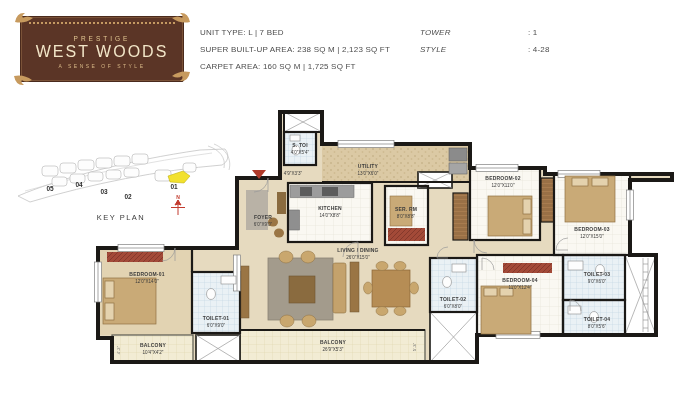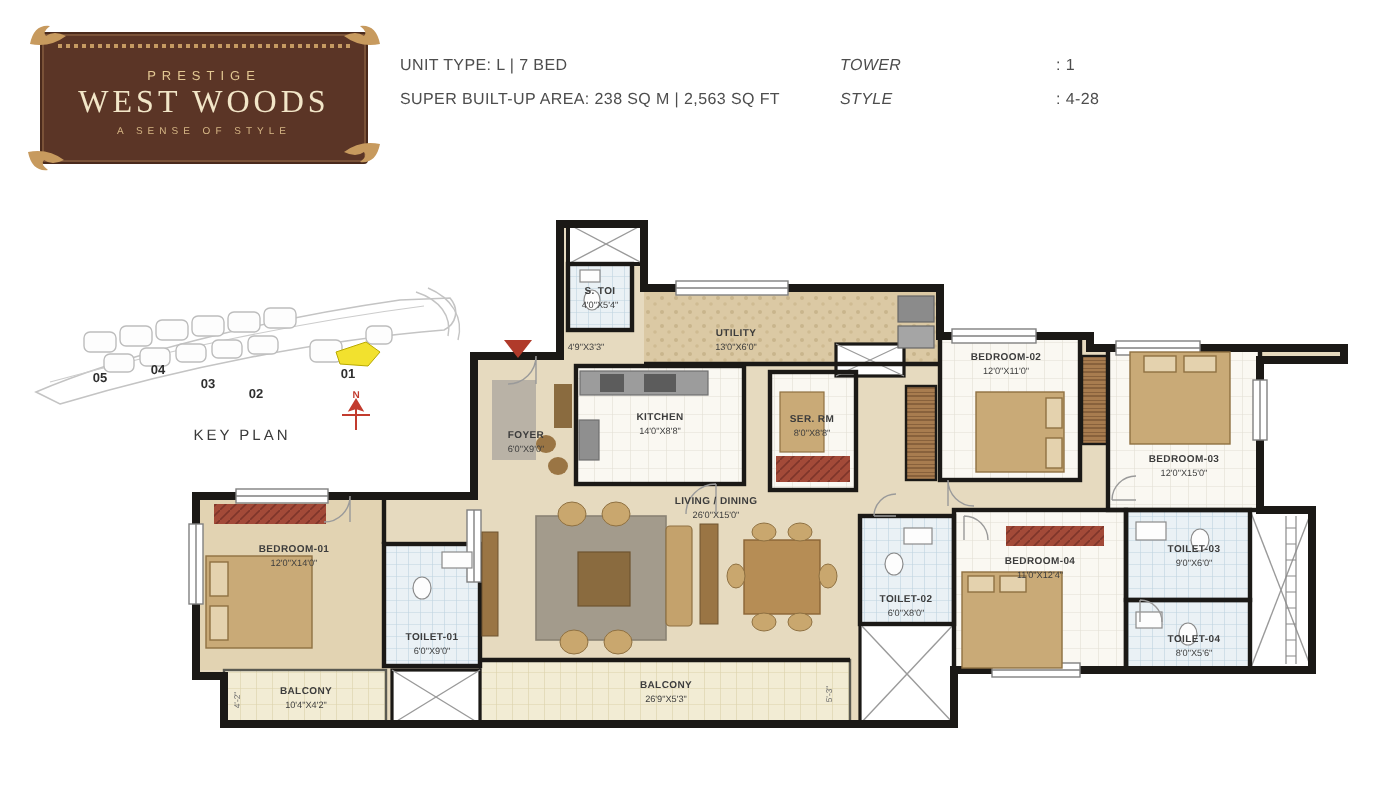--- a/index.html
+++ b/index.html
@@ -5,21 +5,21 @@
   html,body{margin:0;padding:0;background:#fff;}
   .page{position:relative;width:700px;height:400px;background:#ffffff;overflow:hidden;
         font-family:"Liberation Sans","DejaVu Sans",sans-serif;}
   
   .logo{position:absolute;left:20px;top:16px;width:162px;height:64px;background:#5b3526;
         border:1px solid #4a2a1c;border-radius:2px;box-shadow:0 0 0 1px #7a5238 inset;
         display:flex;flex-direction:column;align-items:center;justify-content:center;}
   .logo .rope{position:absolute;top:5px;left:8px;right:8px;height:0;
         border-top:2px dotted #c59a62;}
   .logo .brand{font-size:6.5px;letter-spacing:3px;color:#e3c893;margin-top:6px;}
-  .logo .nm{font-family:Liberation Serif, serif;font-size:16px;
+  .logo .nm{font-family:Liberation Sans, sans-serif;font-size:16px;
         letter-spacing:2px;color:#f2e6c8;margin-top:1px;}
   .logo .tag{font-size:5px;letter-spacing:2.5px;color:#d6b685;margin-top:2px;}
   .leaf{position:absolute;width:22px;height:14px;}
   .specs{position:absolute;left:200px;top:24px;font-size:8px;color:#4d4d4d;
          line-height:17px;letter-spacing:.2px;}
   .tl{position:absolute;top:24px;font-size:8px;color:#4d4d4d;line-height:17px;letter-spacing:.2px;}
   .tl.lbl{left:420px;font-style:italic;}
   .tl.val{left:528px;}
   svg text{font-family:"Liberation Sans","DejaVu Sans",sans-serif;fill:#3c3c3c;}
   .rn{font-size:5px;font-weight:700;letter-spacing:.2px;}
@@ -48,21 +48,22 @@
     <svg class="leaf" style="left:-9px;bottom:-7px" viewBox="0 0 22 14">
         <path d="M2 2 Q4 12 12 11 Q8 8 10 6 Q14 9 20 6 Q12 0 2 2Z" fill="#c79a5e"></path>
       </svg>
     <svg class="leaf" style="right:-9px;bottom:-3px" viewBox="0 0 22 14">
         <path d="M20 2 Q18 12 10 11 Q14 8 12 6 Q8 9 2 6 Q10 0 20 2Z" fill="#c79a5e"></path>
       </svg>
   </div>
 
   <div class="specs">
     <div>UNIT TYPE: L | 7 BED</div>
-    <div>SUPER BUILT-UP AREA: 238 SQ M | 2,563 SQ FT</div>
+    <div>SUPER BUILT-UP AREA: 238 SQ M | 2,123 SQ FT</div>
+    <div>CARPET AREA: 160 SQ M | 1,725 SQ FT</div>
   </div>
   <div class="tl lbl">
     <div>TOWER</div>
     <div>STYLE</div>
   </div>
   <div class="tl val">
     <div>: 1</div>
     <div>: 4-28</div>
   </div>
 

